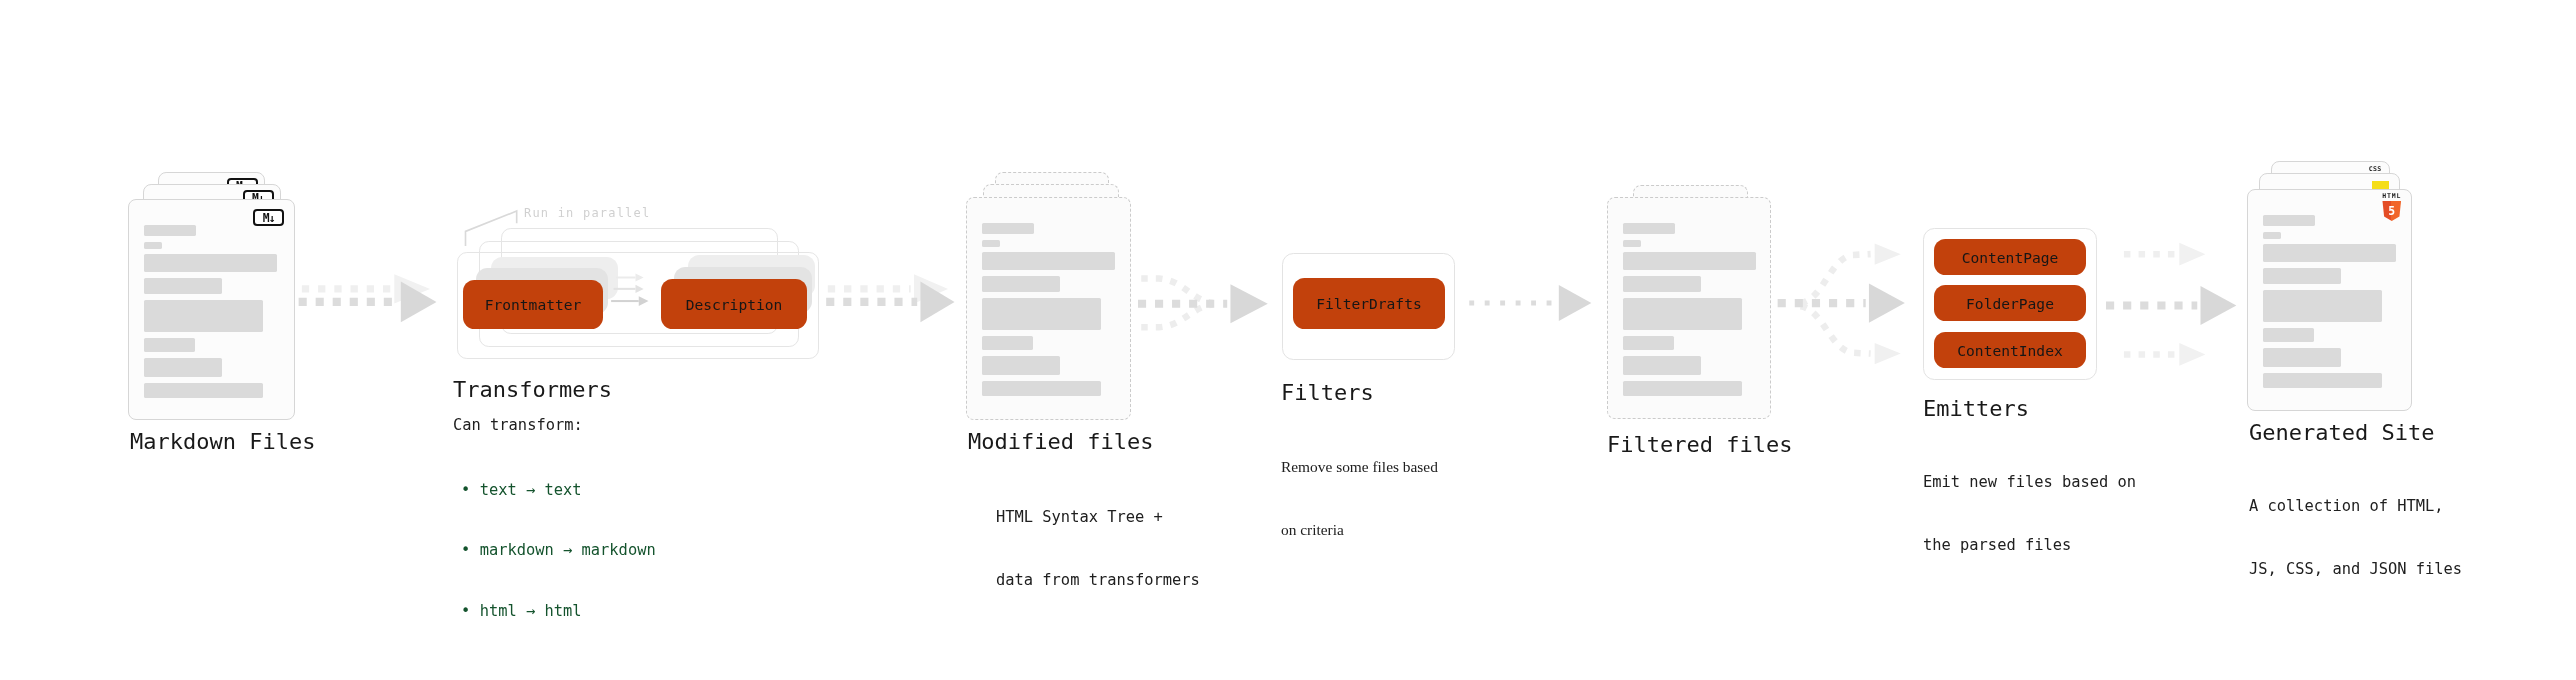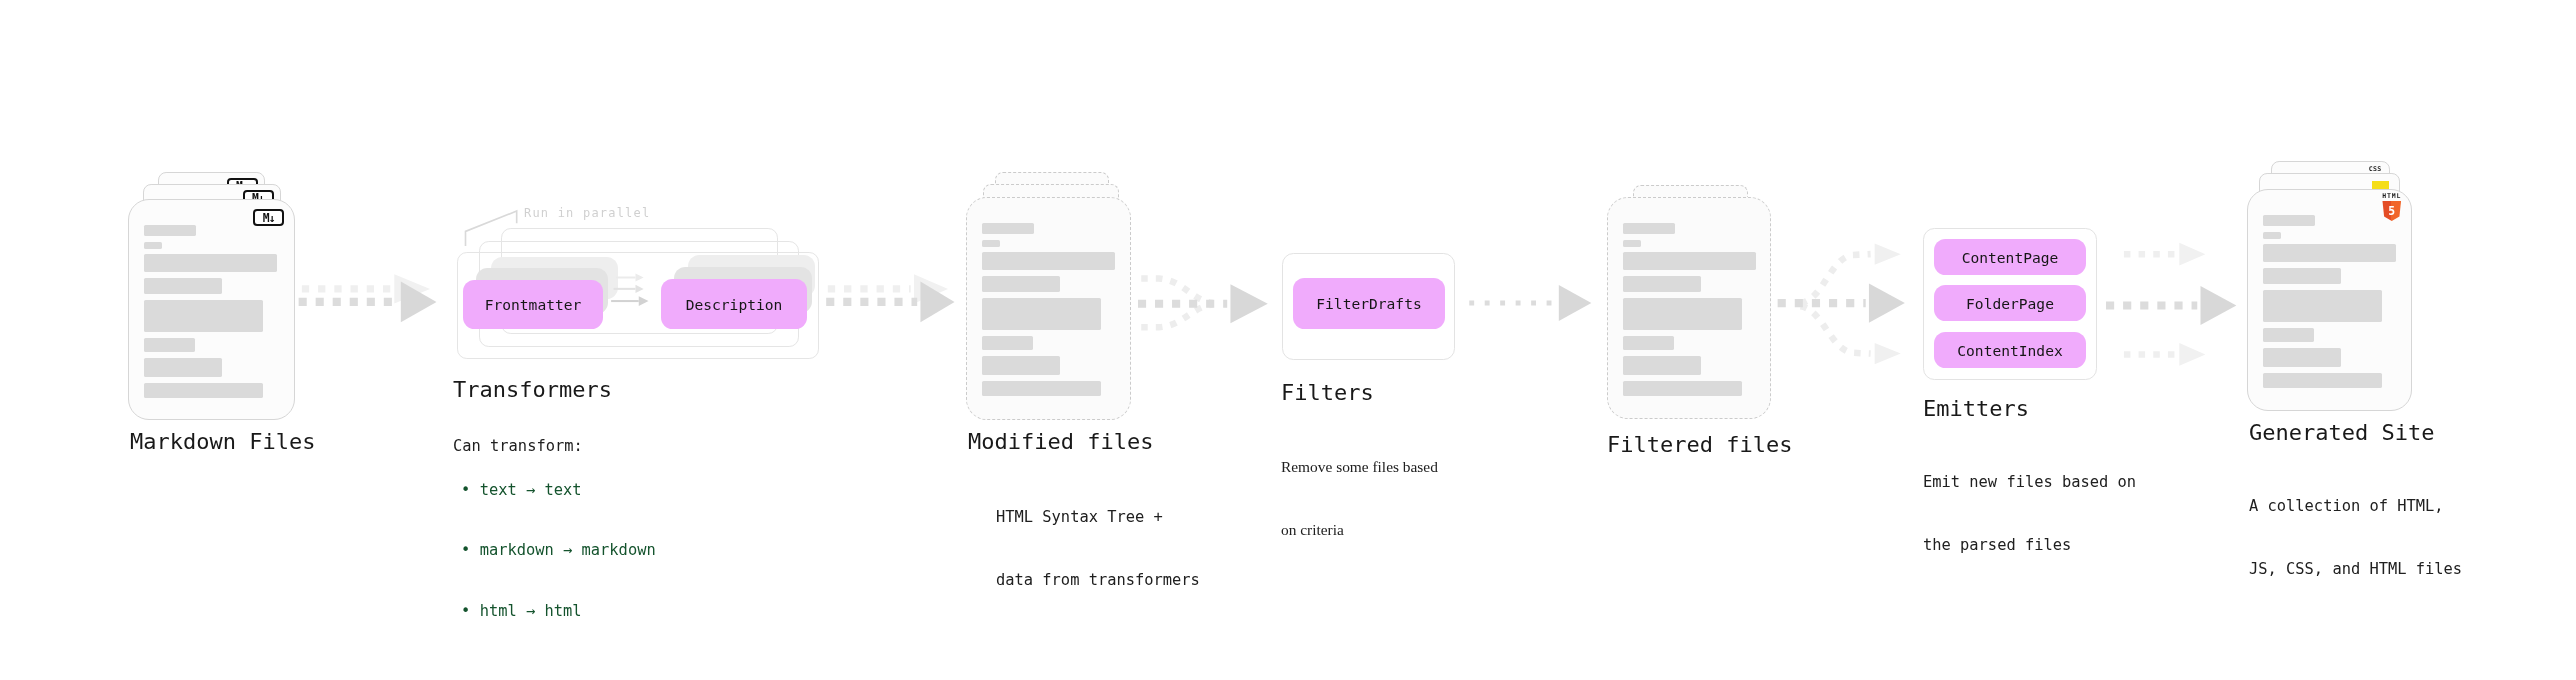--- a/index.html
+++ b/index.html
@@ -1,21 +1,21 @@
 <!DOCTYPE html>
 <html style="font-size:13px"><head>
 <meta charset="utf-8">
 <style>
   html,body{margin:0;padding:0;background:#ffffff;}
   .stage{
     position:relative;width:2576px;height:681px;background:#ffffff;overflow:hidden;
     font-family:"DejaVu Sans Mono","Liberation Mono",monospace;color:#1a1a1a;
   }
   
-  .file{position:absolute;background:#fcfcfc;border:1.6px solid #d6d6d6;border-radius:21px;box-sizing:border-box;}
+  .file{position:absolute;background:#fcfcfc;border:1.6px solid #d6d6d6;border-radius:8px;box-sizing:border-box;}
   .file.tab{border-radius:8.1px;}
   .file.dashed{border:1.6px dashed #cbcbcb;background:#fbfbfb;}
   
   .skel{position:absolute;left:14.6px;top:25px;display:flex;flex-direction:column;gap:5.7px;}
   .skel div{background:#dadada;border-radius:1.6px;}
   .sk1{width:52px;height:11.4px;}
   .sk2{width:18px;height:6.5px;}
   .sk3{width:133px;height:18px;}
   .sk4{width:78px;height:16.3px;}
   .sk5{width:119px;height:32.5px;}
@@ -36,21 +36,21 @@
   .css-bar{width:14.6px;height:3.3px;background:#2965f1;border-radius:0.8px;}
   .badge-js{position:absolute;width:17px;height:9px;background:#f5de19;}
   
   .big-label{position:absolute;font-size:22px;line-height:27px;color:#191919;white-space:pre;}
   .sub{position:absolute;font-size:15.4px;line-height:21px;color:#202020;white-space:pre;}
   .bullets{position:absolute;font-size:15.4px;line-height:20.3px;color:#14532d;white-space:pre;padding-left:8.1px;}
   .annotation{position:absolute;font-size:12px;color:#d0d0d0;letter-spacing:1.2px;white-space:pre;text-align:right;}
   
   .tbox{position:absolute;border:1.6px solid #e5e5e5;border-radius:9.8px;box-sizing:border-box;background:transparent;}
   
-  .pill{position:absolute;background:#f0abfc;border-radius:11.4px;display:flex;align-items:center;justify-content:center;
+  .pill{position:absolute;background:#c2410c;border-radius:11.4px;display:flex;align-items:center;justify-content:center;
     font-size:14.6px;color:#161616;box-sizing:border-box;white-space:pre;}
   .pill.g1{background:#e3e3e3;}
   .pill.g2{background:#eeeeee;}
   .panel{position:absolute;background:#ffffff;border:1.6px solid #e3e3e3;border-radius:11.4px;box-sizing:border-box;}
   svg{position:absolute;overflow:visible;}
 </style>
 </head>
 <body>
 
 <div class="stage">
@@ -112,21 +112,21 @@
     <svg style="left:611px;top:271px;" width="49" height="39" viewBox="0 0 60 48">
       <line x1="6" y1="8" x2="30" y2="8" stroke="#ebebeb" stroke-width="2.5"></line>
         <polygon points="30,3 40,8 30,13" fill="#ebebeb"></polygon>
       <line x1="3" y1="22" x2="30" y2="22" stroke="#e2e2e2" stroke-width="2.5"></line>
         <polygon points="30,17 40,22 30,27" fill="#e2e2e2"></polygon>
       <line x1="0" y1="37" x2="34" y2="37" stroke="#d2d2d2" stroke-width="2.5"></line>
         <polygon points="34,31 46,37 34,43" fill="#d2d2d2"></polygon>
     </svg>
 
     <div class="big-label" style="left:453px;top:376px;text-align:right;">Transformers</div>
-    <div class="sub" style="left:453px;top:436px;">Can transform:</div>
+    <div class="sub" style="left:453px;top:415px;">Can transform:</div>
     <div class="bullets" style="left:453px;top:439px;">
       <div>• text → text</div>
       <div>• markdown → markdown</div>
       <div>• html → html</div>
     </div>
   </div>
 
   <svg style="left:826px;top:271px;" width="132" height="65" viewBox="0 0 162 80">
     <line x1="2" y1="22" x2="104" y2="22" stroke="#efefef" stroke-width="9" stroke-dasharray="9 11"></line>
     <polygon points="108,4 150,22 108,40" fill="#f1f1f1"></polygon>
@@ -249,18 +249,18 @@
           <div class="sk4"></div>
         <div class="sk5"></div>
           <div class="sk6"></div>
           <div class="sk7"></div>
           <div class="sk8"></div>
       </div>
     </div>
     <div class="big-label" style="left:2249px;top:419px;">Generated Site</div>
     <div class="sub" style="left:2249px;top:454px;">
       <div>A collection of HTML,</div>
-      <div>JS, CSS, and HTML files</div>
+      <div>JS, CSS, and JSON files</div>
     </div>
   </div>
 
 </div>
 
 
 </body></html>

